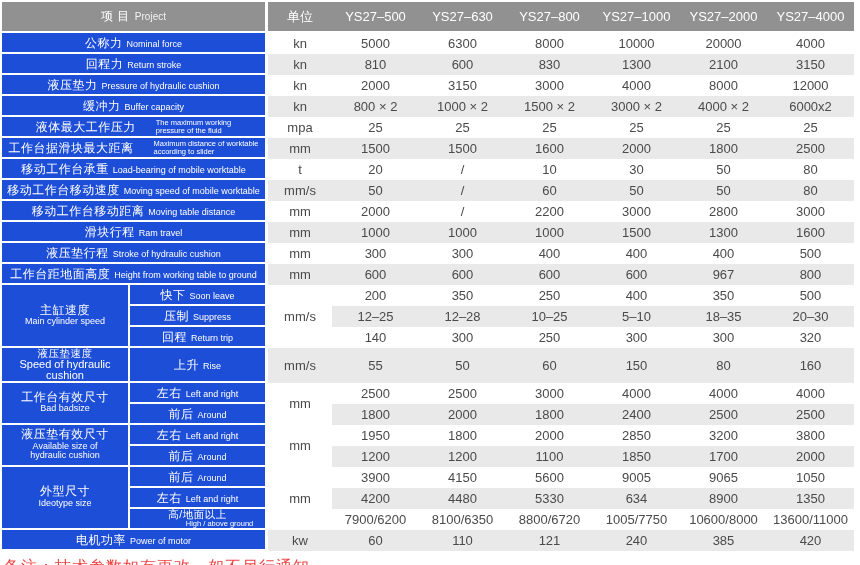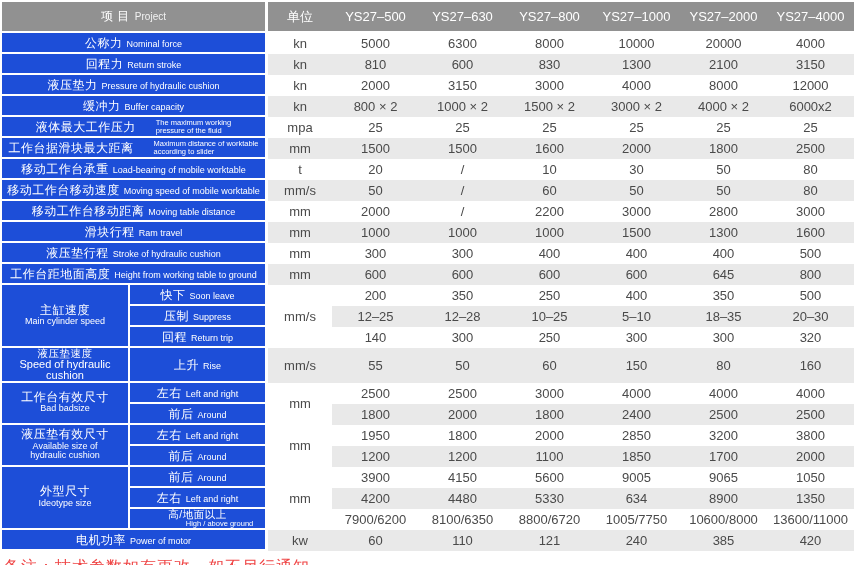--- a/index.html
+++ b/index.html
@@ -182,21 +182,21 @@
         <td class="val">400</td>
         <td class="val">500</td>
       </tr>
       <tr class="r-even">
         <td class="lbl lbl-full" colspan="2"><span class="zh">工作台距地面高度</span><span class="en">Height from working table to ground</span></td>
         <td class="unit">mm</td>
         <td class="val">600</td>
         <td class="val">600</td>
         <td class="val">600</td>
         <td class="val">600</td>
-        <td class="val">645</td>
+        <td class="val">967</td>
         <td class="val">800</td>
       </tr>
       <tr class="r-odd">
         <td class="lbl lbl-group" rowspan="3">
           <span class="zh">主缸速度</span>
           <span class="en">Main cylinder speed</span>
         </td>
         <td class="lbl lbl-sub"><span class="zh">快下</span><span class="en">Soon leave</span></td>
         <td class="unit" rowspan="3">mm/s</td>
         <td class="val">200</td>

